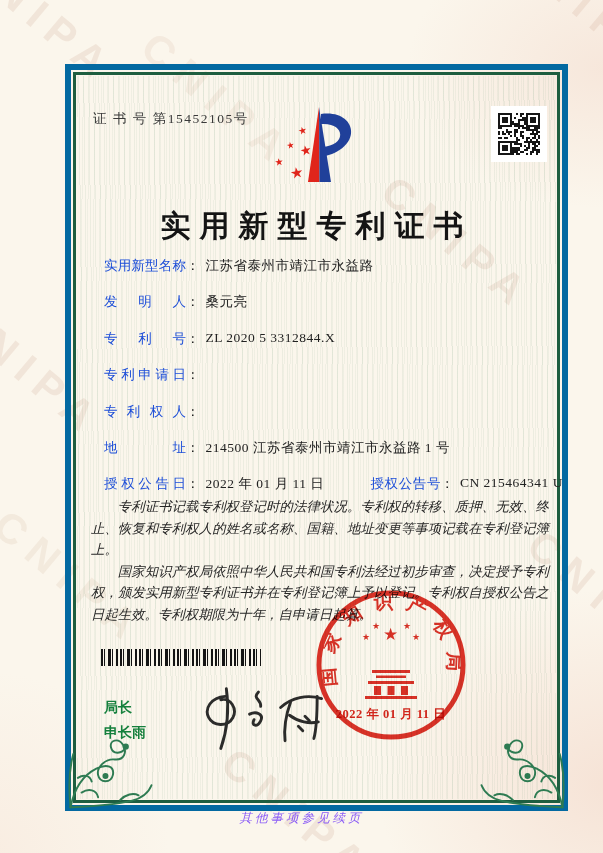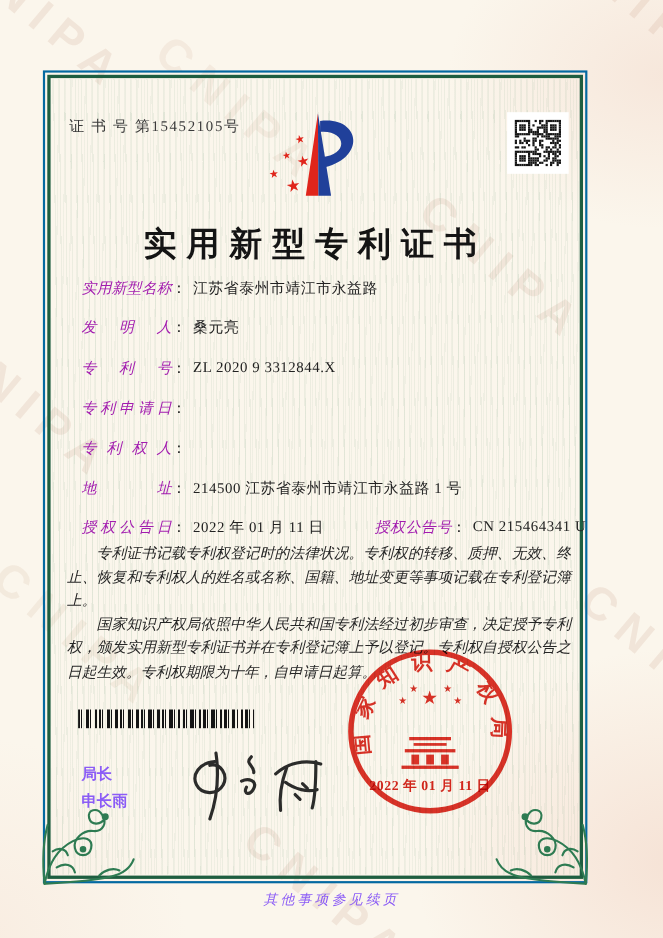--- a/index.html
+++ b/index.html
@@ -26,22 +26,22 @@
   .wm2{left:126px;top:76px;color:rgba(197,151,126,0.12);}
   .wm3{left:494px;top:-18px;}
   .wm4{left:366px;top:220px;}
   .wm5{left:-64px;top:346px;}
   .wm6{left:-22px;top:554px;color:rgba(197,151,126,0.13);}
   .wm7{left:512px;top:574px;}
   .wm8{left:206px;top:792px;}
   
   .frame{
     position:absolute;z-index:2;
-    left:39px;top:64px;width:491px;height:735px;
-    border:2px solid #0369a1;
+    left:65px;top:64px;width:491px;height:735px;
+    border:6px solid #0369a1;
   }
   .frame .inner-line{
     position:absolute;inset:2px;border:3px solid #1e5e40;pointer-events:none;
   }
   .frame .guilloche{
     position:absolute;inset:6px;
     background:
       repeating-linear-gradient(89.3deg, rgba(104,152,116,0.10) 0 1px, rgba(0,0,0,0) 1px 5px),
       repeating-linear-gradient(90.7deg, rgba(104,152,116,0.08) 0 1px, rgba(0,0,0,0) 1px 6px);
     pointer-events:none;
@@ -65,21 +65,21 @@
   .title{
     position:absolute;left:0;right:0;top:120px;z-index:4;
     text-align:center;font-size:30px;font-weight:bold;color:#141414;
     letter-spacing:9px;margin:16px;
   }
   
   .fields{position:absolute;left:33px;top:187px;width:440px;z-index:4;}
   .frow{height:36.4px;font-size:13.5px;color:#222;display:flex;align-items:flex-start;}
   .frow .lbl{
     display:inline-block;width:82px;text-align:justify;text-align-last:justify;
-    flex:none;color:#a21caf;font-style:italic;
+    flex:none;color:#1d4ed8;
   }
   .frow .colon{flex:none;margin-right:6px;}
   .frow .val{flex:none;letter-spacing:0.5px;}
   .frow .pair2{margin-left:46px;display:flex;}
   .frow .pair2 .lbl{width:70px;}
   
   .legal{
     position:absolute;left:20px;top:426px;width:458px;z-index:4;
     font-size:13.4px;line-height:21.6px;color:#262626;
     font-style:italic;text-align:justify;
@@ -92,21 +92,21 @@
       #141414 0 2px, rgba(0,0,0,0) 2px 3px,
       #141414 3px 4px, rgba(0,0,0,0) 4px 7px,
       #141414 7px 10px, rgba(0,0,0,0) 10px 11px,
       #141414 11px 12px, rgba(0,0,0,0) 12px 15px,
       #141414 15px 17px, rgba(0,0,0,0) 17px 19px);
   }
   
   .signer{
     position:absolute;left:33px;top:625px;z-index:4;
     font-family:"Liberation Sans","DejaVu Sans",sans-serif;
-    font-size:14px;font-weight:600;color:#8b5cf6;line-height:25px;
+    font-size:14px;font-weight:600;color:#15803d;line-height:25px;
   }
   .signature{position:absolute;left:118px;top:612px;width:150px;height:72px;z-index:4;}
   
   .seal{position:absolute;left:310px;top:584px;width:162px;height:162px;z-index:5;
         mix-blend-mode:multiply;opacity:0.95;}
   .seal-date{
     position:absolute;left:316px;top:706px;width:150px;z-index:6;
     text-align:center;color:#d8281e;font-size:12.5px;font-weight:bold;
     letter-spacing:0.5px;mix-blend-mode:multiply;
   }
@@ -633,21 +633,21 @@
         <span class="val">江苏省泰州市靖江市永益路</span>
       </div>
       <div class="frow">
         <span class="lbl">发明人</span>
           <span class="colon">：</span>
         <span class="val">桑元亮</span>
       </div>
       <div class="frow">
         <span class="lbl">专利号</span>
           <span class="colon">：</span>
-        <span class="val">ZL 2020 9 3312844.X</span>
+        <span class="val">ZL 2020 5 3312844.X</span>
       </div>
       <div class="frow">
         <span class="lbl">专利申请日</span>
           <span class="colon">：</span>
       </div>
       <div class="frow">
         <span class="lbl">专利权人</span>
           <span class="colon">：</span>
       </div>
       <div class="frow">

